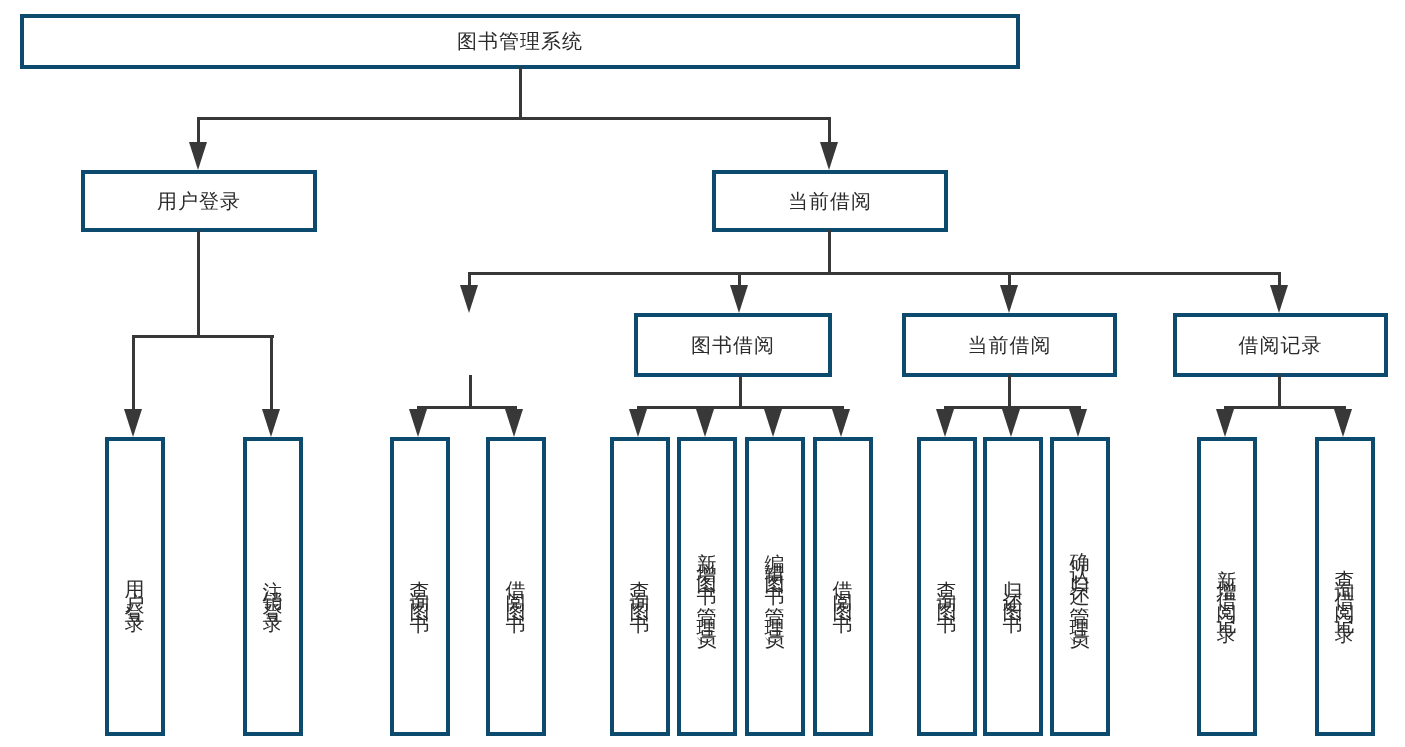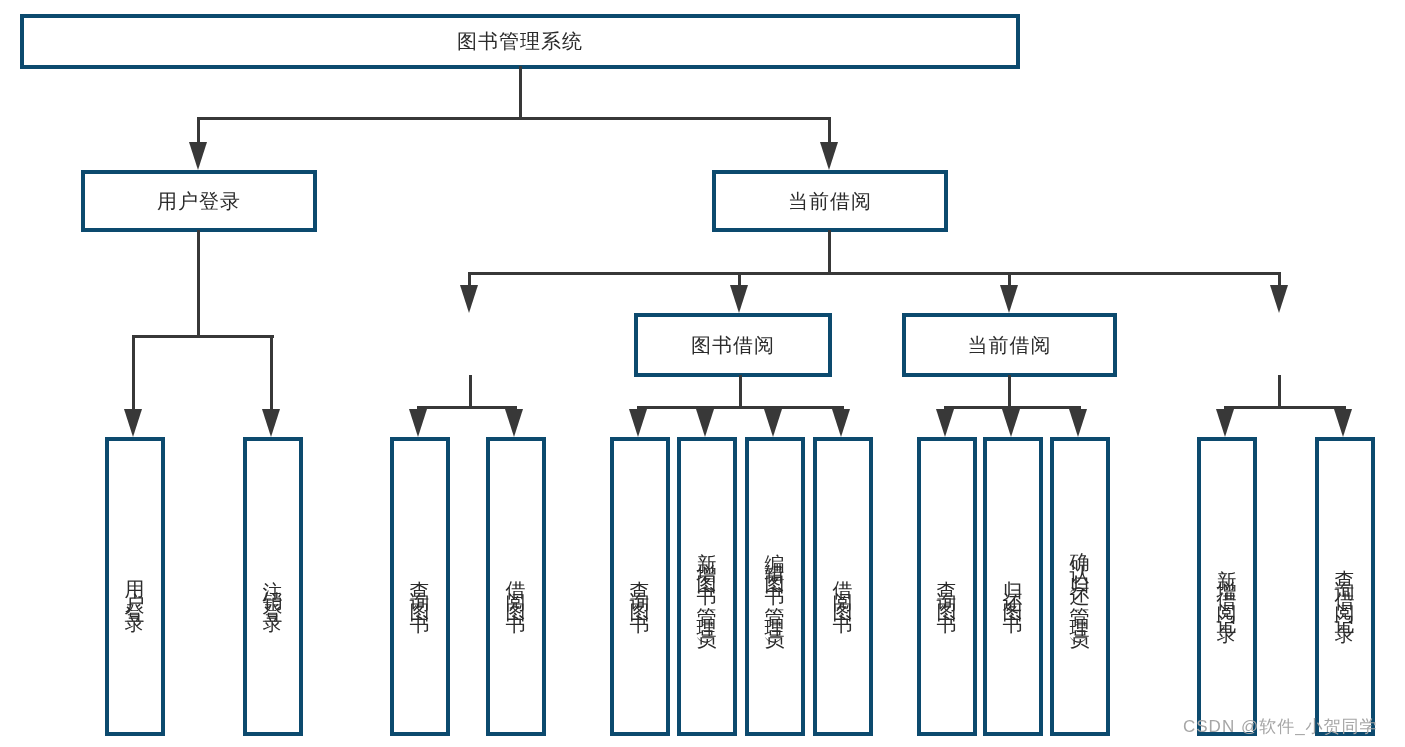--- a/index.html
+++ b/index.html
@@ -107,20 +107,23 @@
   <div class="arr" style="left:1000px; top:285px;"></div>
   <div class="vl" style="left:1278px; top:272px; height:16px;"></div>
   <div class="arr" style="left:1270px; top:285px;"></div>
 
   <div class="box" style="left:634px; top:313px; width:198px; height:64px;">
     <span class="lbl">图书借阅</span>
   </div>
   <div class="box" style="left:902px; top:313px; width:215px; height:64px;">
     <span class="lbl">当前借阅</span>
   </div>
+  <div class="box" style="left:1173px; top:313px; width:215px; height:64px;">
+    <span class="lbl">借阅记录</span>
+  </div>
 
   <div class="vl" style="left:469px; top:375px; height:33px;"></div>
   <div class="hl" style="left:417px; top:406px; width:100px;"></div>
   <div class="vl" style="left:417px; top:406px; height:8px;"></div>
   <div class="arr" style="left:409px; top:409px;"></div>
   <div class="vl" style="left:513px; top:406px; height:8px;"></div>
   <div class="arr" style="left:505px; top:409px;"></div>
 
   <div class="vl" style="left:739px; top:375px; height:33px;"></div>
   <div class="hl" style="left:637px; top:406px; width:207px;"></div>
@@ -186,15 +189,14 @@
     <span class="vtext">确认归还（管理员）</span>
   </div>
 
   <div class="box leaf" style="left:1197px;">
     <span class="vtext">新增借阅记录</span>
   </div>
   <div class="box leaf" style="left:1315px;">
     <span class="vtext">查询借阅记录</span>
   </div>
 
-  <div class="watermark">CSDN @软件_小贺同学</div>
 
 </div>
 
 </body></html>

